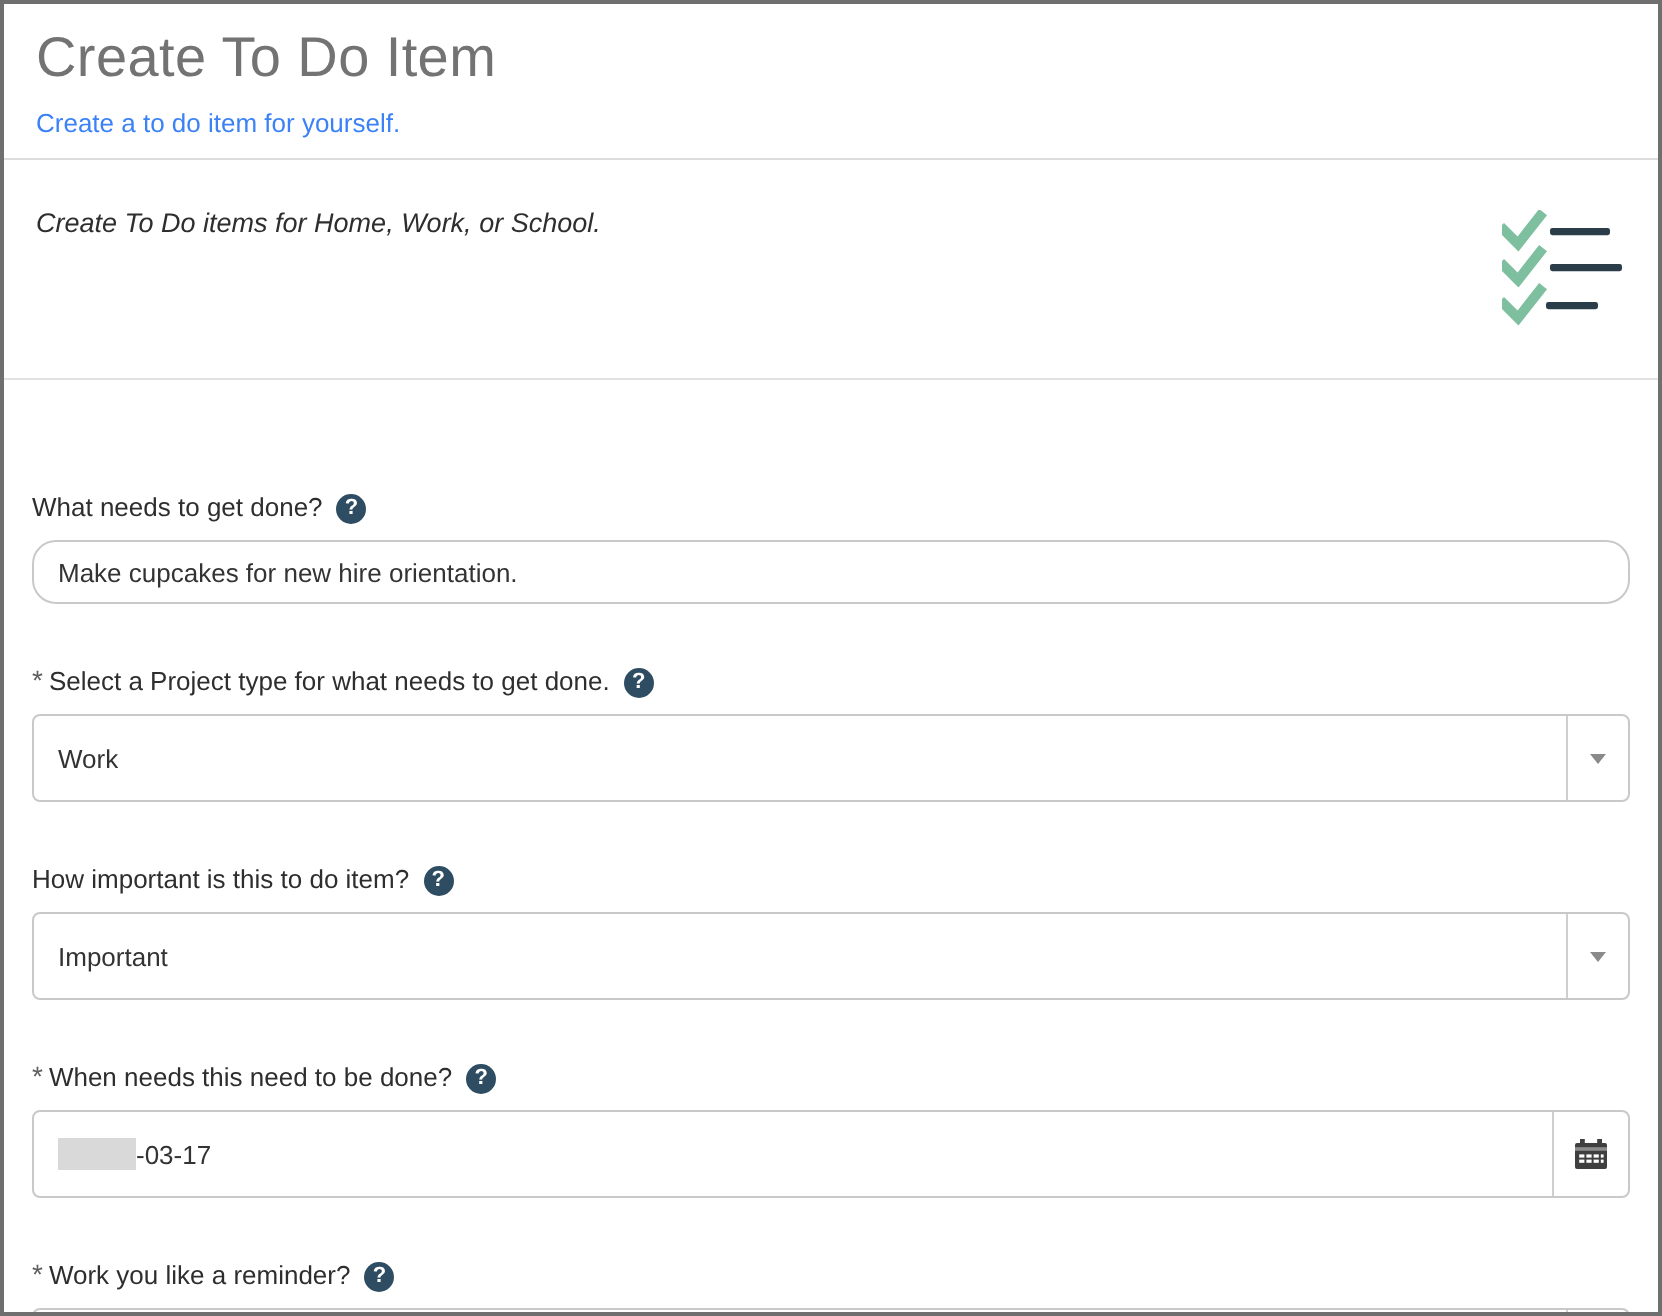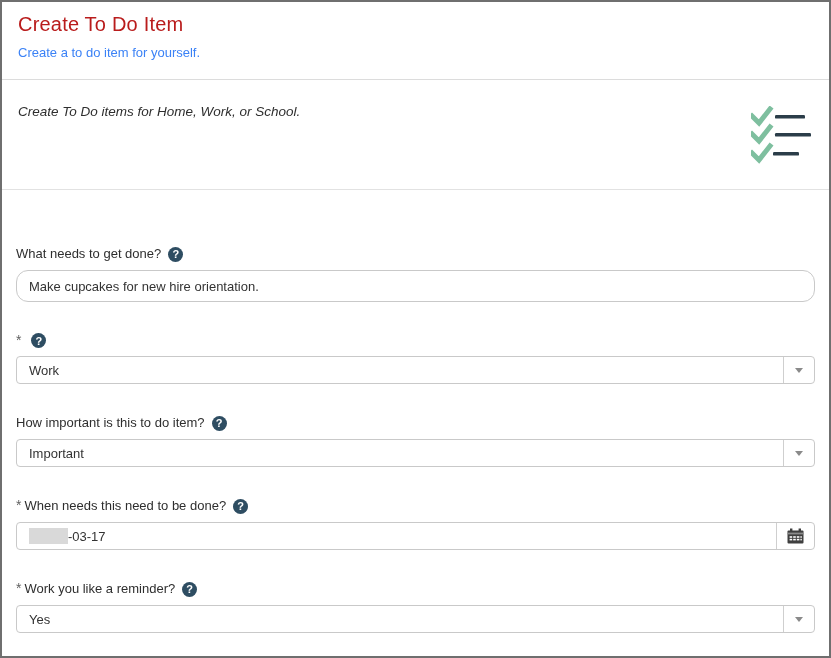--- a/index.html
+++ b/index.html
@@ -20,23 +20,23 @@
   }
 
   
   .header {
     padding: 11px 16px 0 16px;
     height: 78px;
     border-bottom: 1px solid #dcdcdc;
     flex: none;
   }
   .page-title {
-    font-size: 20px;
+    font-size: 28px;
     font-weight: 300;
-    color: #b91c1c;
+    color: #737373;
     letter-spacing: 0.2px;
   }
   .page-subtitle {
     margin-top: 9px;
     font-size: 13px;
     color: #3b82f6;
   }
 
   
   .intro {
@@ -104,21 +104,21 @@
     background: #fff;
     padding: 0 12px;
     font-family: "Liberation Sans", sans-serif;
     font-size: 13px;
     color: #333;
     outline: none;
   }
   .control {
     position: relative;
     width: 100%;
-    height: 28px;
+    height: 44px;
     border: 1px solid #c9c9c9;
     border-radius: 4px;
     background: #fff;
     display: flex;
     align-items: center;
     padding: 0 44px 0 12px;
     font-size: 13px;
     color: #333;
     cursor: pointer;
   }
@@ -198,20 +198,21 @@
       <div class="field-label">
         <span>What needs to get done?</span>
         <span class="help-icon">?</span>
       </div>
       <input class="text-input" type="text" value="Make cupcakes for new hire orientation." style="">
     </div>
 
     <div class="field">
       <div class="field-label">
         <span class="req-marker">*</span>
+        <span>Select a Project type for what needs to get done.</span>
         <span class="help-icon">?</span>
       </div>
       <div class="control">
         <span>Work</span>
         <span class="side-btn arrow-btn">
           <span class="caret"></span>
         </span>
       </div>
     </div>
 

